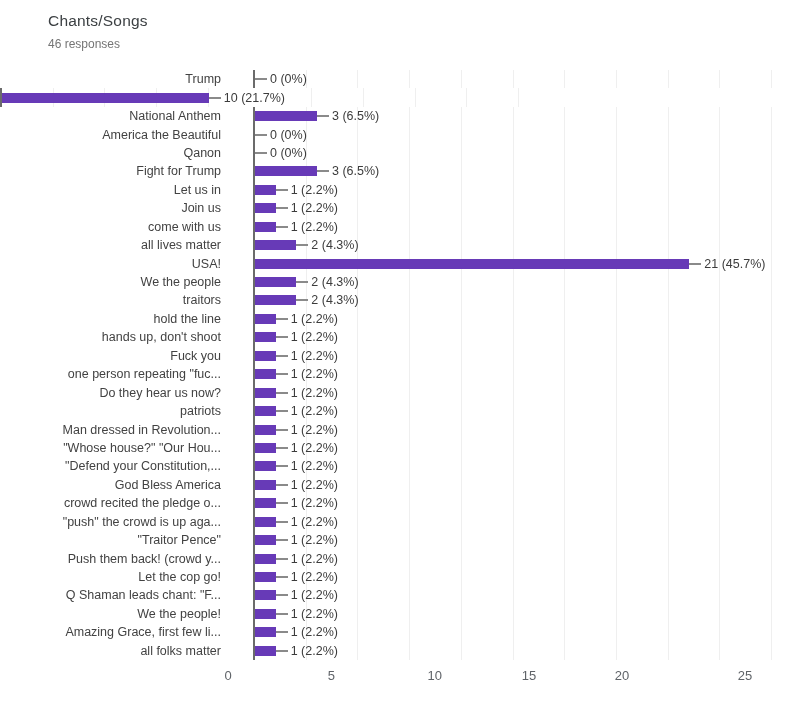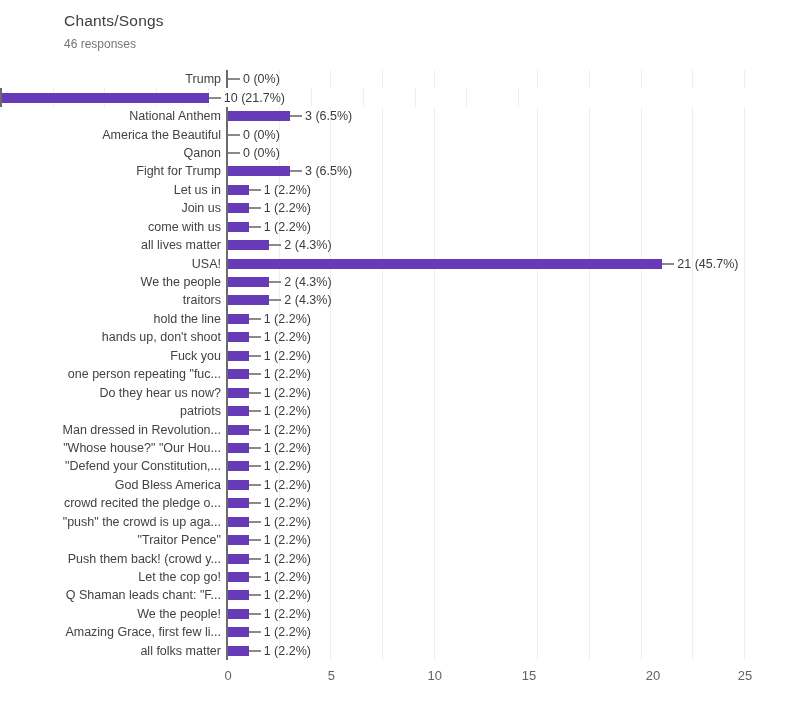--- a/index.html
+++ b/index.html
@@ -10,21 +10,20 @@
   }
   .screen {
     position: relative;
     width: 795px;
     height: 718px;
     background: #ffffff;
     overflow: hidden;
   }
   .header {
     padding: 12px 11px 0 48px;
-    margin-left: 16px;
   }
   .chart-title {
     font-size: 15.5px;
     font-weight: 400;
     color: #3c4043;
     letter-spacing: 0.2px;
   }
   .chart-subtitle {
     margin-top: 7px;
     font-size: 12px;
@@ -32,20 +31,21 @@
   }
   .chart {
     position: absolute;
     left: 0;
     top: 70px;
   }
   .row {
     display: flex;
     align-items: center;
     height: 18.45px;
+    gap: 27px;
   }
   .row-label {
     width: 221px;
     padding-right: 5px;
     text-align: right;
     font-size: 12.5px;
     color: #424242;
     white-space: nowrap;
     overflow: hidden;
     flex: 0 0 auto;
@@ -362,17 +362,17 @@
           <div class="bar-value">1 (2.2%)</div>
         </div>
       </div>
     </div>
 
   <div class="x-axis" id="x-axis">
       <span class="x-tick" style="left: 0px;">0</span>
       <span class="x-tick" style="left: 103.4px;">5</span>
       <span class="x-tick" style="left: 206.8px;">10</span>
       <span class="x-tick" style="left: 301px;">15</span>
-      <span class="x-tick" style="left: 425px;">20</span>
+      <span class="x-tick" style="left: 394px;">20</span>
       <span class="x-tick" style="left: 517px;">25</span>
     </div>
 
 </div>
 
 </body></html>

